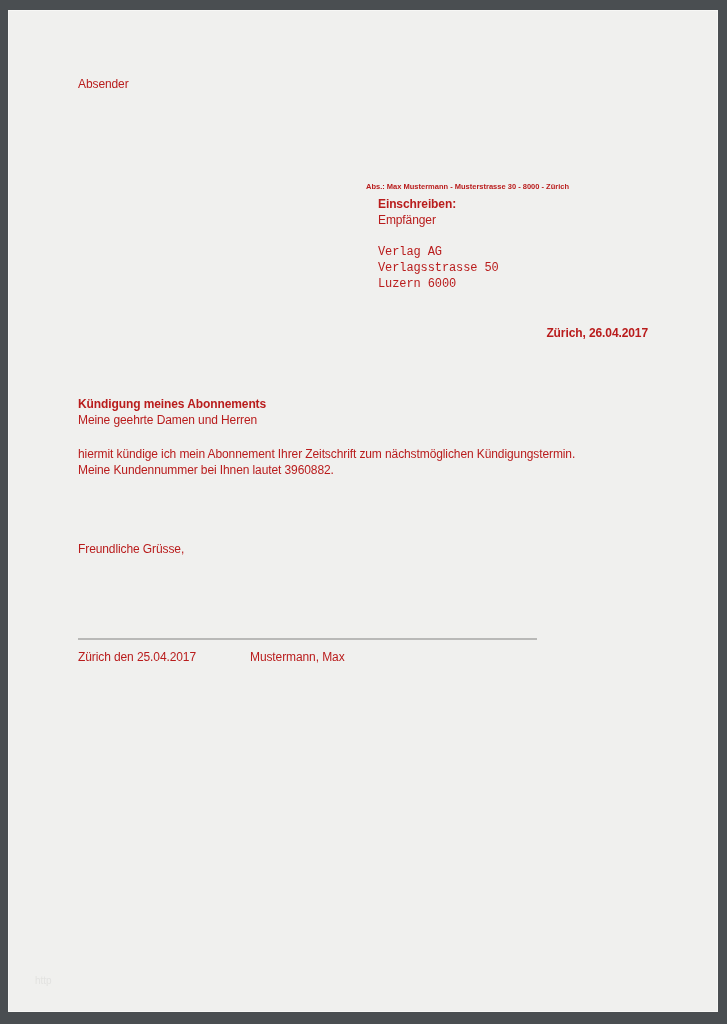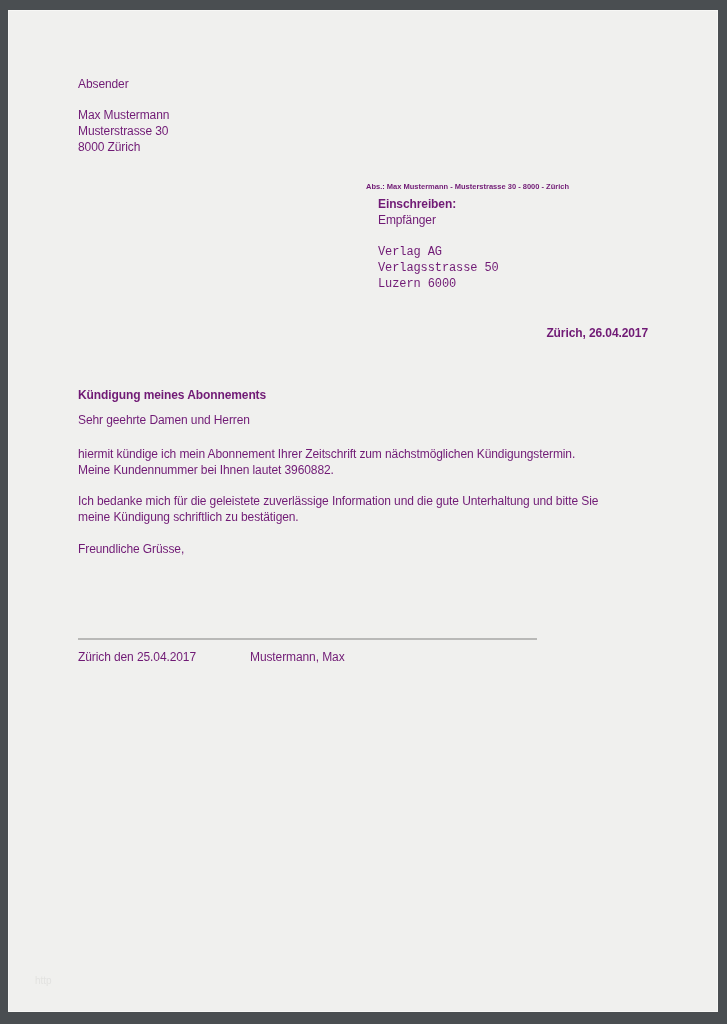--- a/index.html
+++ b/index.html
@@ -21,21 +21,21 @@
     right: 9px;
     bottom: 12px;
     background: #f0f0ee;
     box-shadow: inset 0 0 0 1px #f7f7f5;
   }
 
   .txt {
     position: absolute;
     font-size: 12px;
     line-height: 16px;
-    color: #701a75;
+    color: #b91c1c;
     letter-spacing: -0.1px;
     white-space: pre-line;
   }
 
   .b { font-weight: 700; }
 
   .abs-line {
     font-size: 7.5px;
     line-height: 10px;
     font-weight: 700;
@@ -46,21 +46,21 @@
   .sender-label   { left: 70px;  top: 66px; }
   .sender-address { left: 70px;  top: 97px; }
 
   .abs-sender     { left: 358px; top: 172px; }
   .delivery-type  { left: 370px; top: 186px; }
   .recipient-name { left: 370px; top: 202px; }
   .recipient-addr { left: 370px; top: 234px; font-family: Liberation Mono, monospace; }
 
   .date-line      { right: 70px; top: 315px; text-align: left; font-weight: bold; }
 
-  .subject        { left: 70px;  top: 377px; }
+  .subject        { left: 70px;  top: 386px; }
   .salutation     { left: 70px;  top: 402px; }
   .para-1         { left: 70px;  top: 436px; width: 630px; }
   .para-2         { left: 70px;  top: 483px; width: 630px; }
   .closing        { left: 70px;  top: 531px; }
 
   .sig-rule {
     position: absolute;
     left: 70px;
     top: 628px;
     width: 459px;
@@ -80,45 +80,40 @@
   }
 </style>
 </head>
 <body>
 
 <div class="frame">
   <div class="page">
 
     <div class="txt sender-label">Absender</div>
 
-    <div class="txt sender-address">Max Mustermann
-Musterstrasse 30
-8000 Zürich</div>
 
     <div class="txt abs-line abs-sender">Abs.: Max Mustermann - Musterstrasse 30 - 8000 - Zürich</div>
 
     <div class="txt b delivery-type">Einschreiben:</div>
 
     <div class="txt recipient-name">Empfänger</div>
 
     <div class="txt recipient-addr">Verlag AG
 Verlagsstrasse 50
 Luzern 6000</div>
 
     <div class="txt date-line">Zürich, 26.04.2017</div>
 
     <div class="txt b subject">Kündigung meines Abonnements</div>
 
-    <div class="txt salutation">Sehr geehrte Damen und Herren</div>
+    <div class="txt salutation">Meine geehrte Damen und Herren</div>
 
     <div class="txt para-1">hiermit kündige ich mein Abonnement Ihrer Zeitschrift zum nächstmöglichen Kündigungstermin.
 Meine Kundennummer bei Ihnen lautet 3960882.</div>
 
-    <div class="txt para-2">Ich bedanke mich für die geleistete zuverlässige Information und die gute Unterhaltung und bitte Sie
-meine Kündigung schriftlich zu bestätigen.</div>
 
     <div class="txt closing">Freundliche Grüsse,</div>
 
     <div class="sig-rule"></div>
 
     <div class="txt sig-place-date">Zürich den 25.04.2017</div>
 
     <div class="txt sig-name">Mustermann, Max</div>
 
     <div class="watermark">http</div>

